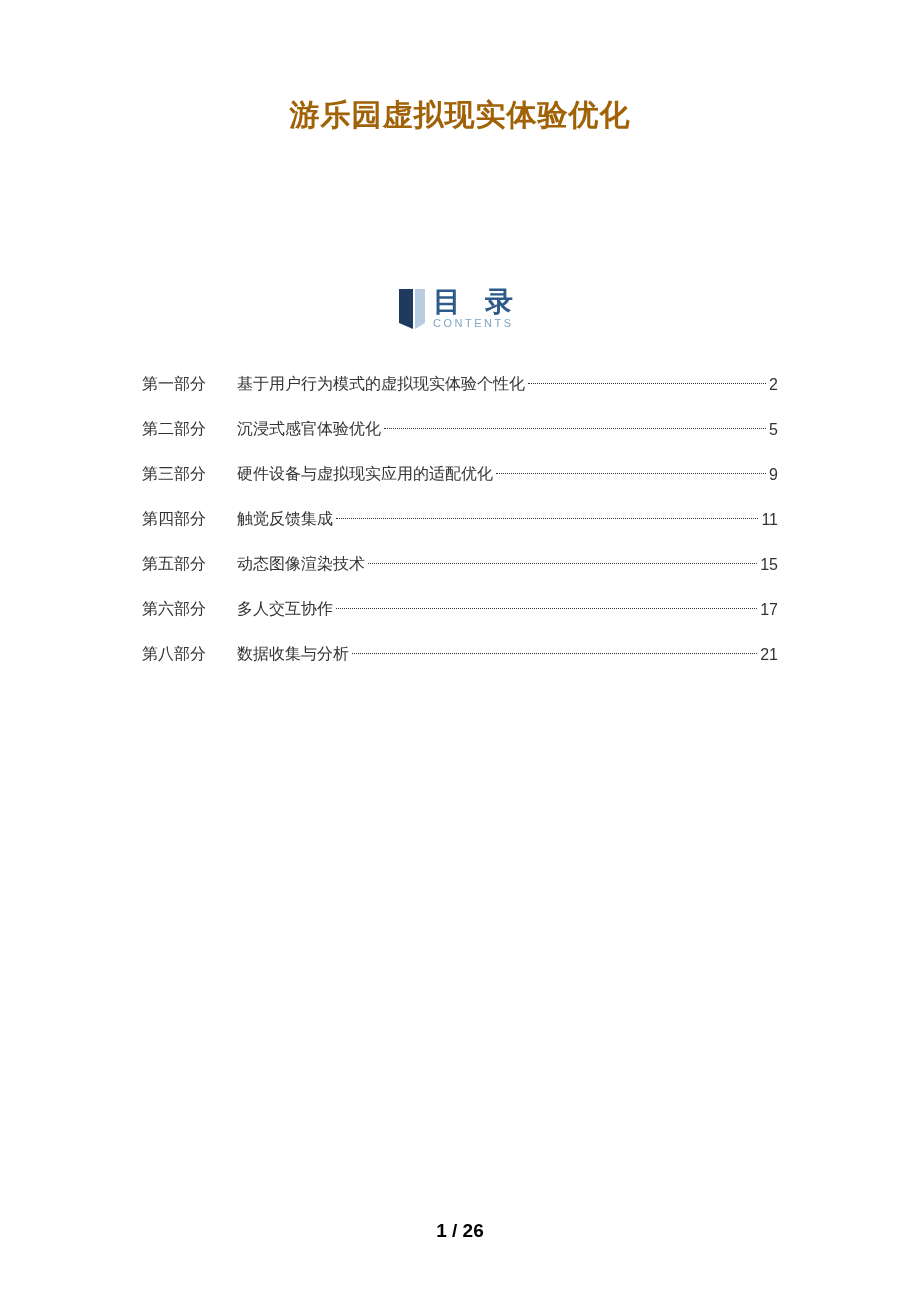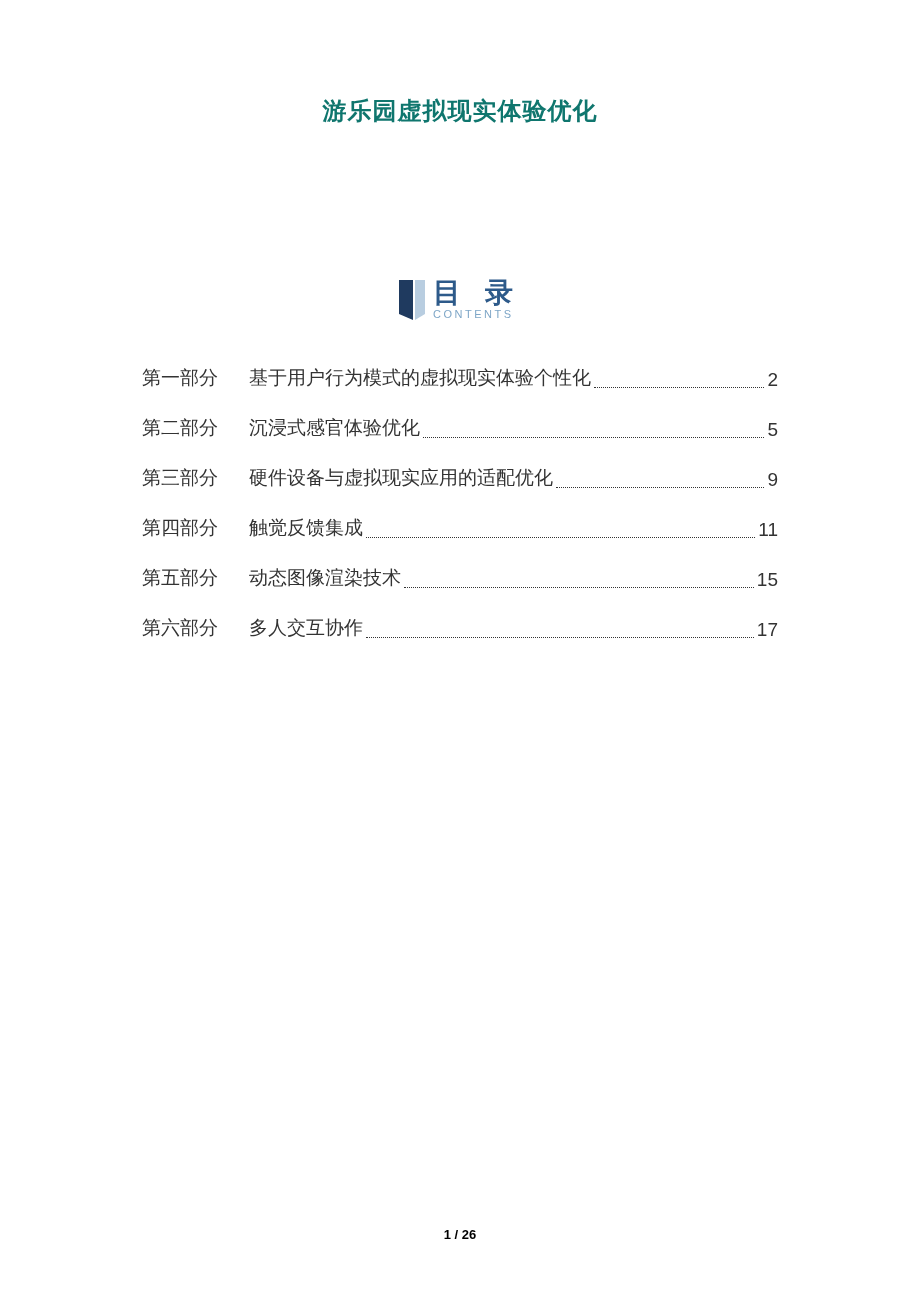--- a/index.html
+++ b/index.html
@@ -12,22 +12,22 @@
       height: 1302px;
       background: #ffffff;
       font-family: "Microsoft YaHei", "SimSun", sans-serif;
       position: relative;
     }
     .page-container {
       padding: 95px 130px 0 130px;
     }
     .title {
       text-align: center;
-      color: #0f766e;
-      font-size: 24px;
+      color: #a16207;
+      font-size: 30px;
       font-weight: bold;
       letter-spacing: 1px;
       margin-bottom: 152px;
     }
     .contents-header {
       display: flex;
       align-items: center;
       justify-content: center;
       margin-bottom: 45px;
       gap: 8px;
@@ -52,23 +52,23 @@
       color: #7ea6c7;
       font-size: 11px;
       letter-spacing: 2.5px;
       margin-top: 2px;
     }
     .toc-list {
       padding: 0 12px;
     }
     .toc-item {
       display: flex;
-      align-items: flex-end;
+      align-items: center;
       margin-bottom: 24px;
-      font-size: 19px;
+      font-size: 16px;
       color: #333333;
     }
     .toc-part {
       flex-shrink: 0;
       white-space: nowrap;
       margin-right: 18px;
     }
     .toc-title {
       flex-shrink: 0;
       white-space: nowrap;
@@ -83,21 +83,21 @@
     .toc-page {
       flex-shrink: 0;
       white-space: nowrap;
     }
     .page-number {
       position: absolute;
       bottom: 60px;
       left: 0;
       right: 0;
       text-align: center;
-      font-size: 13px;
+      font-size: 19px;
       font-weight: bold;
       color: #000000;
     }
   </style>
 </head>
 <body>
 
 <div class="page-container">
   <h1 class="title">游乐园虚拟现实体验优化</h1>
 
@@ -142,16 +142,22 @@
       <span class="toc-title">动态图像渲染技术</span>
       <span class="toc-leader"></span>
       <span class="toc-page">15</span>
     </div>
     <div class="toc-item">
       <span class="toc-part">第六部分</span>
       <span class="toc-title">多人交互协作</span>
       <span class="toc-leader"></span>
       <span class="toc-page">17</span>
     </div>
+    <div class="toc-item">
+      <span class="toc-part">第八部分</span>
+      <span class="toc-title">数据收集与分析</span>
+      <span class="toc-leader"></span>
+      <span class="toc-page">21</span>
+    </div>
   </div>
 </div>
 
 <div class="page-number">1 / 26</div>
 
 </body></html>

